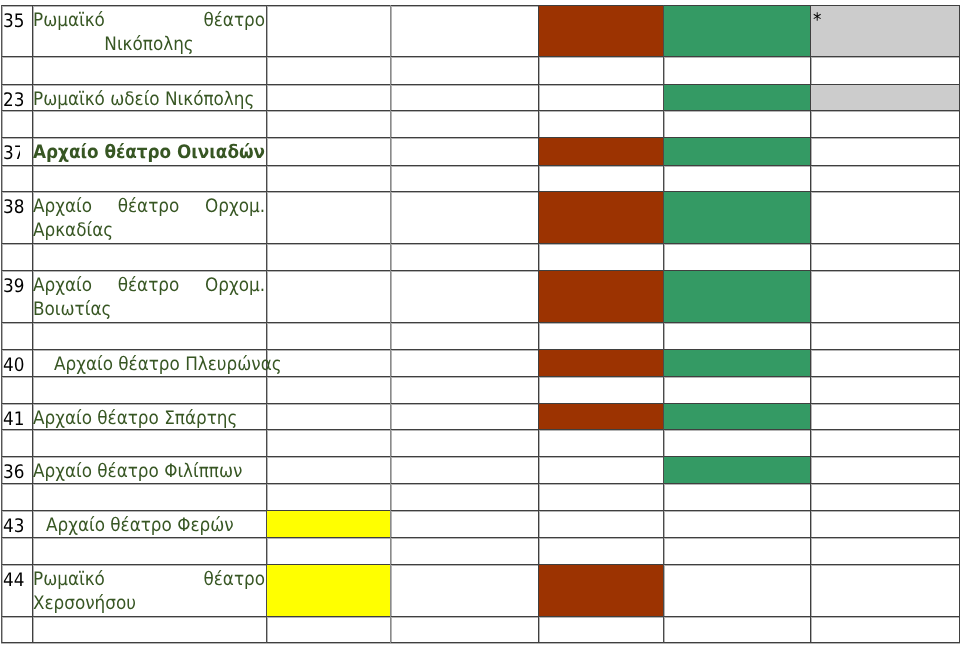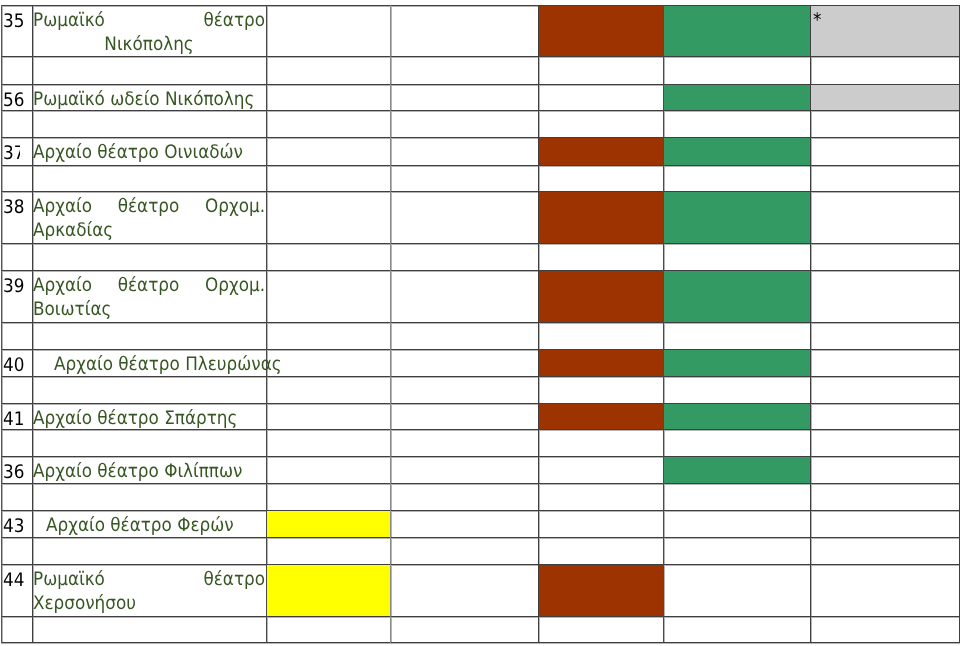--- a/index.html
+++ b/index.html
@@ -104,27 +104,27 @@
     <div class="vline" style="left: 959px; top: 5px; height: 638px; background: rgb(63, 63, 63);"></div>
     <div class="cell numcell" style="left: 3px; top: 10px; width: 29px; line-height: 24px; color: rgb(0, 0, 0);">35</div>
     <div class="cell namecell" style="left: 33px; top: 9px; width: 232px; color: rgb(55, 86, 35);">
       <div class="ln just" style="line-height: 24px;">
         <span>Ρωμαϊκό</span>
         <span>θέατρο</span>
       </div>
       <div class="ln" style="line-height: 24px; text-align: center;"><span>Νικόπολης</span></div>
     </div>
     <div class="cell starcell" style="left: 813px; top: 8px; line-height: 25px; color: rgb(0, 0, 0);">*</div>
-    <div class="cell numcell" style="left: 3px; top: 89px; width: 29px; line-height: 24px; color: rgb(0, 0, 0);">56</div>
+    <div class="cell numcell" style="left: 3px; top: 89px; width: 29px; line-height: 24px; color: rgb(0, 0, 0);">23</div>
     <div class="cell namecell" style="left: 33px; top: 88px; width: 232px; color: rgb(55, 86, 35);">
       <div class="ln" style="line-height: 24px;"><span>Ρωμαϊκό ωδείο Νικόπολης</span></div>
     </div>
     <div class="cell numcell" style="left: 3px; top: 142px; width: 17px; line-height: 24px; color: rgb(0, 0, 0);">37</div>
     <div class="cell namecell" style="left: 33px; top: 141px; width: 232px; color: rgb(55, 86, 35);">
-      <div class="ln" style="line-height: 24px;"><span>Αρχαίο θέατρο Οινιαδών</span></div>
+      <div class="ln" style="line-height: 24px; font-weight: bold;"><span>Αρχαίο θέατρο Οινιαδών</span></div>
     </div>
     <div class="cell numcell" style="left: 3px; top: 196px; width: 29px; line-height: 24px; color: rgb(0, 0, 0);">38</div>
     <div class="cell namecell" style="left: 33px; top: 195px; width: 232px; color: rgb(55, 86, 35);">
       <div class="ln just" style="line-height: 24px;">
         <span>Αρχαίο</span>
         <span>θέατρο</span>
         <span>Ορχομ.</span>
       </div>
       <div class="ln" style="line-height: 24px;"><span>Αρκαδίας</span></div>
     </div>

